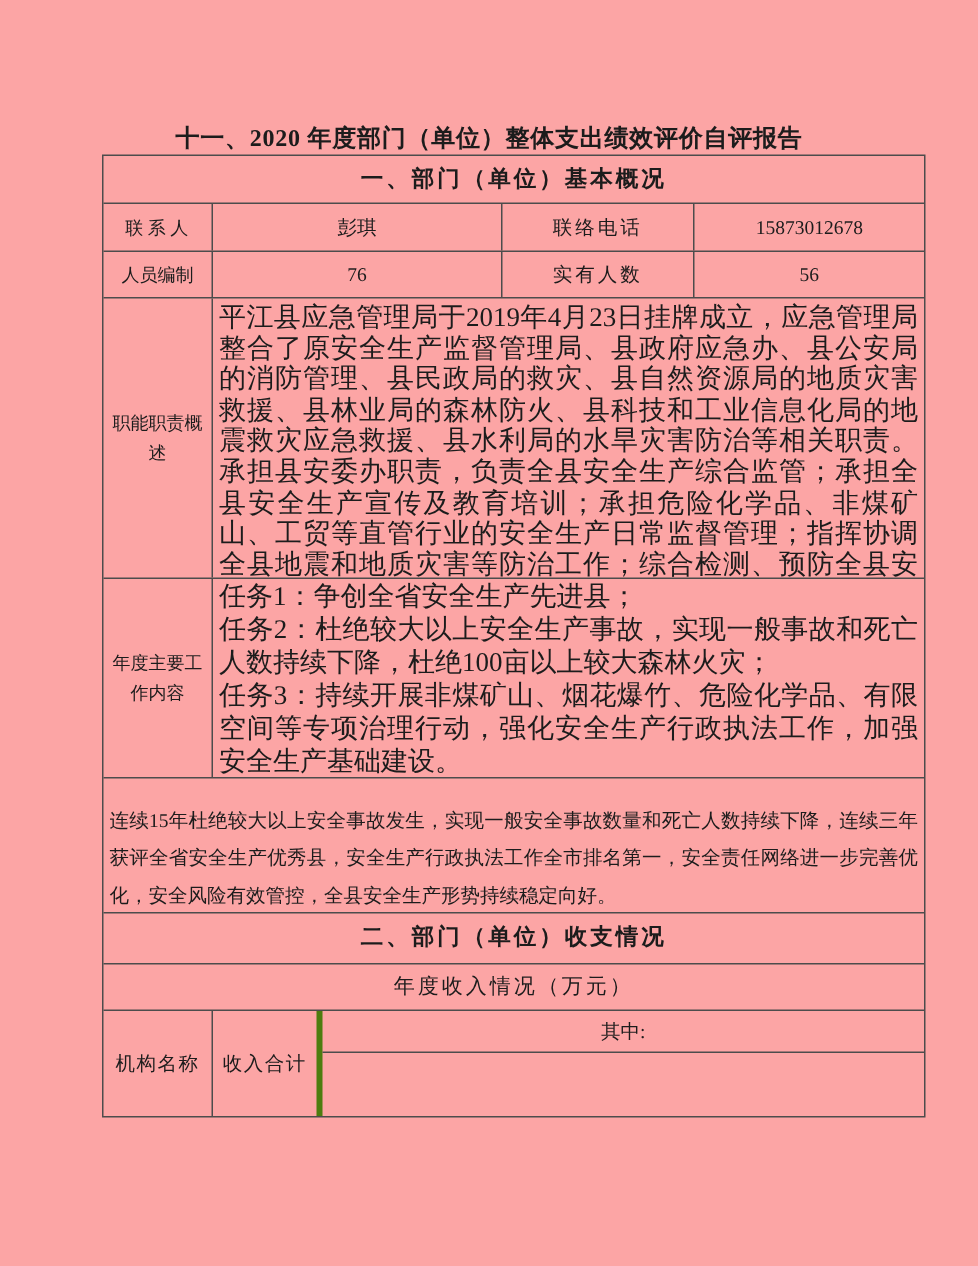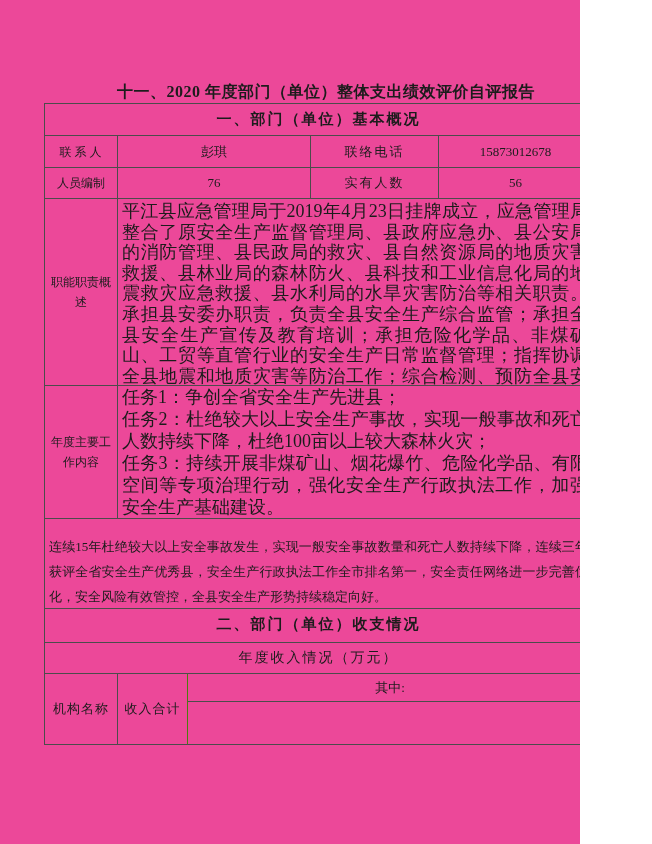--- a/index.html
+++ b/index.html
@@ -1,38 +1,38 @@
 <!DOCTYPE html>
 <html><head>
 <meta charset="utf-8">
 <style>
   html, body { margin: 0; padding: 0; background: #ffffff; }
   .page {
     position: relative;
-    width: 580px;
+    width: 652px;
     height: 844px;
-    background: #ec4899;
+    background: #fca5a5;
     font-family: "Liberation Serif", "DejaVu Serif", serif;
     color: #1c1c1c;
     overflow: hidden;
   }
   .doc-title {
     position: absolute;
     top: 82px;
     left: 0;
     width: 652px;
     text-align: center;
     font-size: 16px;
     font-weight: bold;
     letter-spacing: 0.5px;
     white-space: nowrap;
   }
   .doc-table {
     position: absolute;
-    left: 44px;
+    left: 68px;
     top: 103px;
     width: 547px;
     border: 1px solid #4c4c4c;
     box-sizing: content-box;
     font-size: 13px;
   }
   .row {
     display: flex;
     border-top: 1px solid #4c4c4c;
     box-sizing: border-box;
@@ -110,21 +110,21 @@
     padding: 0 4px;
     box-sizing: border-box;
     text-align: justify;
   }
   
   .income-grid { display: flex; height: 70px; }
   .ig-col { box-sizing: border-box; border-left: 1px solid #4c4c4c; display: flex; align-items: center; justify-content: center; text-align: center; }
   .ig-col:first-child { border-left: none; }
   .ig-org { width: 72px; letter-spacing: 1px; }
   .ig-total { width: 70px; letter-spacing: 1px; }
-  .ig-right { flex: 1; display: flex; flex-direction: column; border-left: 1px solid #4d7c0f; box-sizing: border-box; }
+  .ig-right { flex: 1; display: flex; flex-direction: column; border-left: 4px solid #4d7c0f; box-sizing: border-box; }
   .ig-among { height: 28px; border-bottom: 1px solid #4c4c4c; display: flex; align-items: center; justify-content: center; box-sizing: border-box; }
   .ig-subrow { flex: 1; display: flex; }
   .ig-sub { box-sizing: border-box; border-left: 1px solid #4c4c4c; display: flex; align-items: center; justify-content: center; text-align: center; padding: 2px 3px; line-height: 17px; }
   .ig-sub:first-child { border-left: none; }
   .ig-s1 { width: 70px; }
   .ig-s2 { width: 78px; }
   .ig-s3 { width: 80px; }
   .ig-s4 { width: 117px; }
   .ig-s5 { flex: 1; }
   .val-cell { font-size: 13px; }

